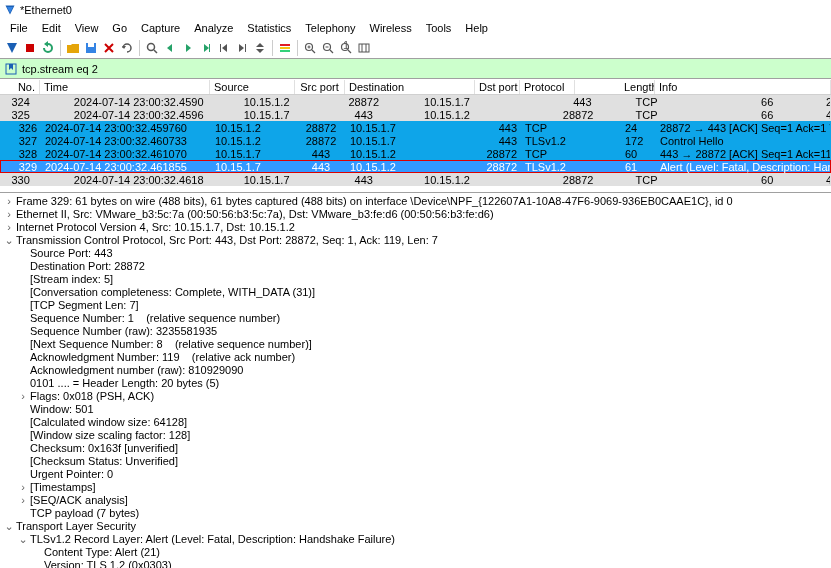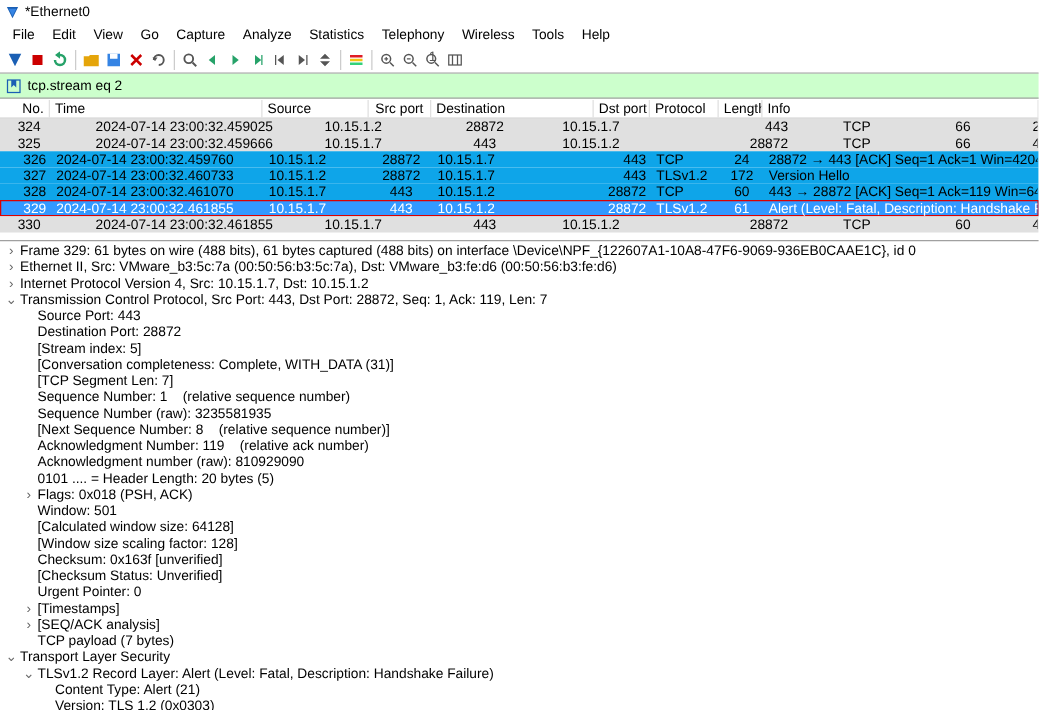--- a/index.html
+++ b/index.html
@@ -21,21 +21,21 @@
 .plhdr div { padding: 1px 4px; border-right: 1px solid #e0e0e0; white-space: nowrap; overflow: hidden; }
 .prow { display: flex; height: 13px; align-items: center; border: 1px solid transparent; }
 .prow div { padding: 0 4px; white-space: nowrap; overflow: hidden; }
 .c-no { width: 40px; text-align: right; }
 .c-time { width: 170px; }
 .c-src { width: 85px; }
 .c-sport { width: 50px; text-align: center; }
 .c-dst { width: 130px; }
 .c-dport { width: 45px; text-align: right; }
 .c-proto { width: 55px; }
-.c-len { width: 35px; text-align: center; }
+.c-len { width: 35px; text-align: left; margin-left: 45px; }
 .c-info { flex: 1; }
 .bg-syn { background: #e0e0e0; gap: 36px; }
 .bg-tls { background: #0ea5e9; }
 .bg-sel { background: #3399ff; color: #fff; }
 .hl { border: 1px solid #d00; }
 .details { height: 410px; overflow: auto; font-family: Consolas, monospace; font-size: 10.5px; padding: 2px; }
 .dl { white-space: pre; padding: 0 2px; line-height: 13px; }
 .tw { display: inline-block; width: 10px; text-align: center; color: #666; cursor: pointer; margin-right: 2px; }
 </style>
 </head>
@@ -238,21 +238,21 @@
       </div>
       <div class="prow bg-tls">
         <div class="c-no">327</div>
         <div class="c-time">2024-07-14 23:00:32.460733</div>
         <div class="c-src">10.15.1.2</div>
         <div class="c-sport">28872</div>
         <div class="c-dst">10.15.1.7</div>
         <div class="c-dport">443</div>
         <div class="c-proto">TLSv1.2</div>
         <div class="c-len">172</div>
-        <div class="c-info">Version Hello</div>
+        <div class="c-info">Control Hello</div>
       </div>
       <div class="prow bg-tls">
         <div class="c-no">328</div>
         <div class="c-time">2024-07-14 23:00:32.461070</div>
         <div class="c-src">10.15.1.7</div>
         <div class="c-sport">443</div>
         <div class="c-dst">10.15.1.2</div>
         <div class="c-dport">28872</div>
         <div class="c-proto">TCP</div>
         <div class="c-len">60</div>

